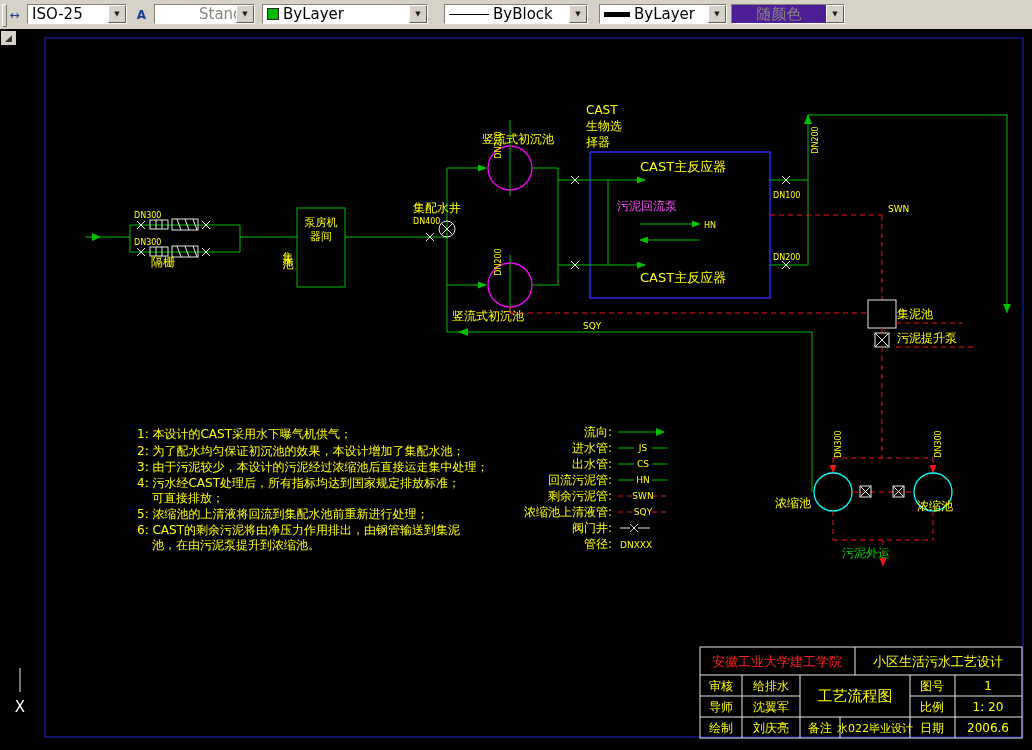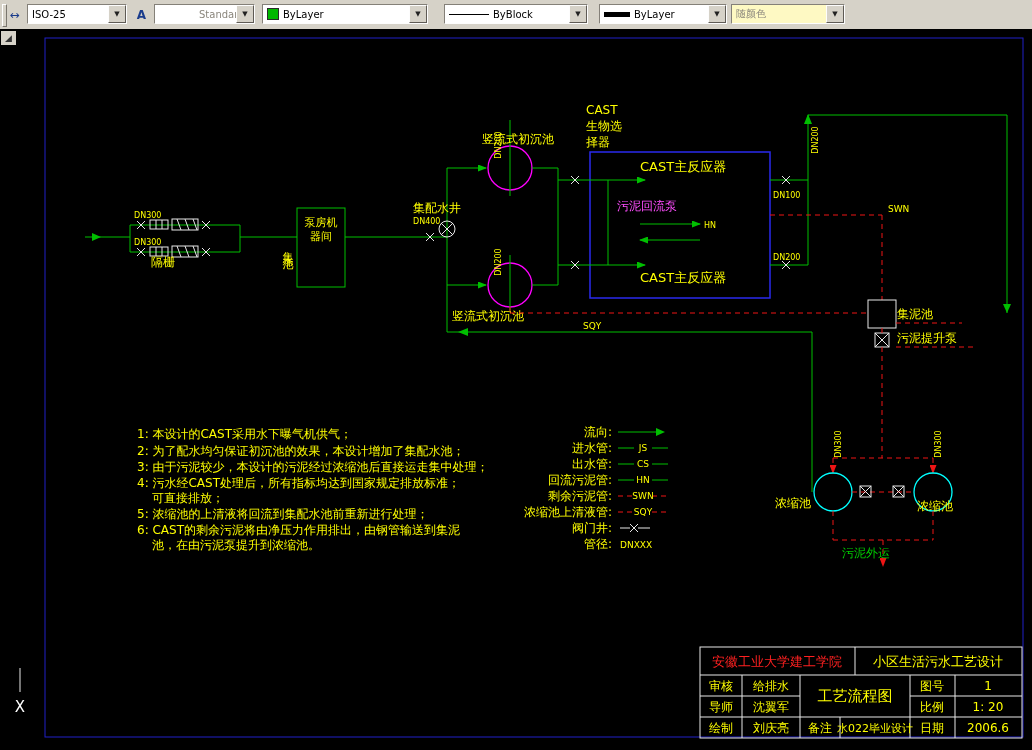--- a/index.html
+++ b/index.html
@@ -8,25 +8,25 @@
   
   .toolbar{position:absolute;left:0;top:0;width:1032px;height:29px;background:#d6d2c8;
            border-bottom:1px solid #98948a;}
   .grip{position:absolute;left:2px;top:4px;width:3px;height:21px;
         border-left:1px solid #fff;border-top:1px solid #fff;
         border-right:1px solid #7a766e;border-bottom:1px solid #7a766e;}
   .tb-btn{position:absolute;top:4px;width:21px;height:21px;display:flex;align-items:center;
           justify-content:center;color:#1a3c8c;font-size:12px;}
   .combo{position:absolute;top:4px;height:20px;background:#fff;display:flex;align-items:center;
          border:1px solid;border-color:#848078 #fdfdfd #fdfdfd #848078;box-sizing:border-box;}
-  .combo .txt{flex:1;padding:0 4px;font-size:10px;color:#000;white-space:nowrap;overflow:hidden;}
+  .combo .txt{flex:1;padding:0 4px;font-size:15px;color:#000;white-space:nowrap;overflow:hidden;}
   .combo .arrow{width:16px;align-self:stretch;background:#d6d2c8;display:flex;align-items:center;
                 justify-content:center;font-size:7px;color:#222;
                 border:1px solid;border-color:#fdfdfd #5f5b55 #5f5b55 #fdfdfd;}
-  .combo.disabled{background:#fef9c3;}
+  .combo.disabled{background:#4c1d95;text-align:center;}
   .combo.disabled .txt{color:#8a867c;}
   .combo.graytxt .txt{color:#8a867c;}
   .glyph-color{width:10px;height:10px;background:#00b800;border:1px solid #2a2a2a;margin-left:4px;}
   .glyph-line{width:40px;height:0;border-top:1px solid #000;margin-left:4px;}
   .glyph-lw{width:26px;height:5px;background:#000;margin-left:4px;}
   
   .canvas{position:absolute;left:0;top:29px;width:1032px;height:721px;background:#000;}
   .side-btn{position:absolute;left:1px;top:31px;width:15px;height:14px;background:#d6d2c8;
             font-size:9px;line-height:14px;text-align:center;color:#333;}
   .vlabel{position:absolute;left:279px;top:243px;writing-mode:vertical-rl;text-orientation:upright;

